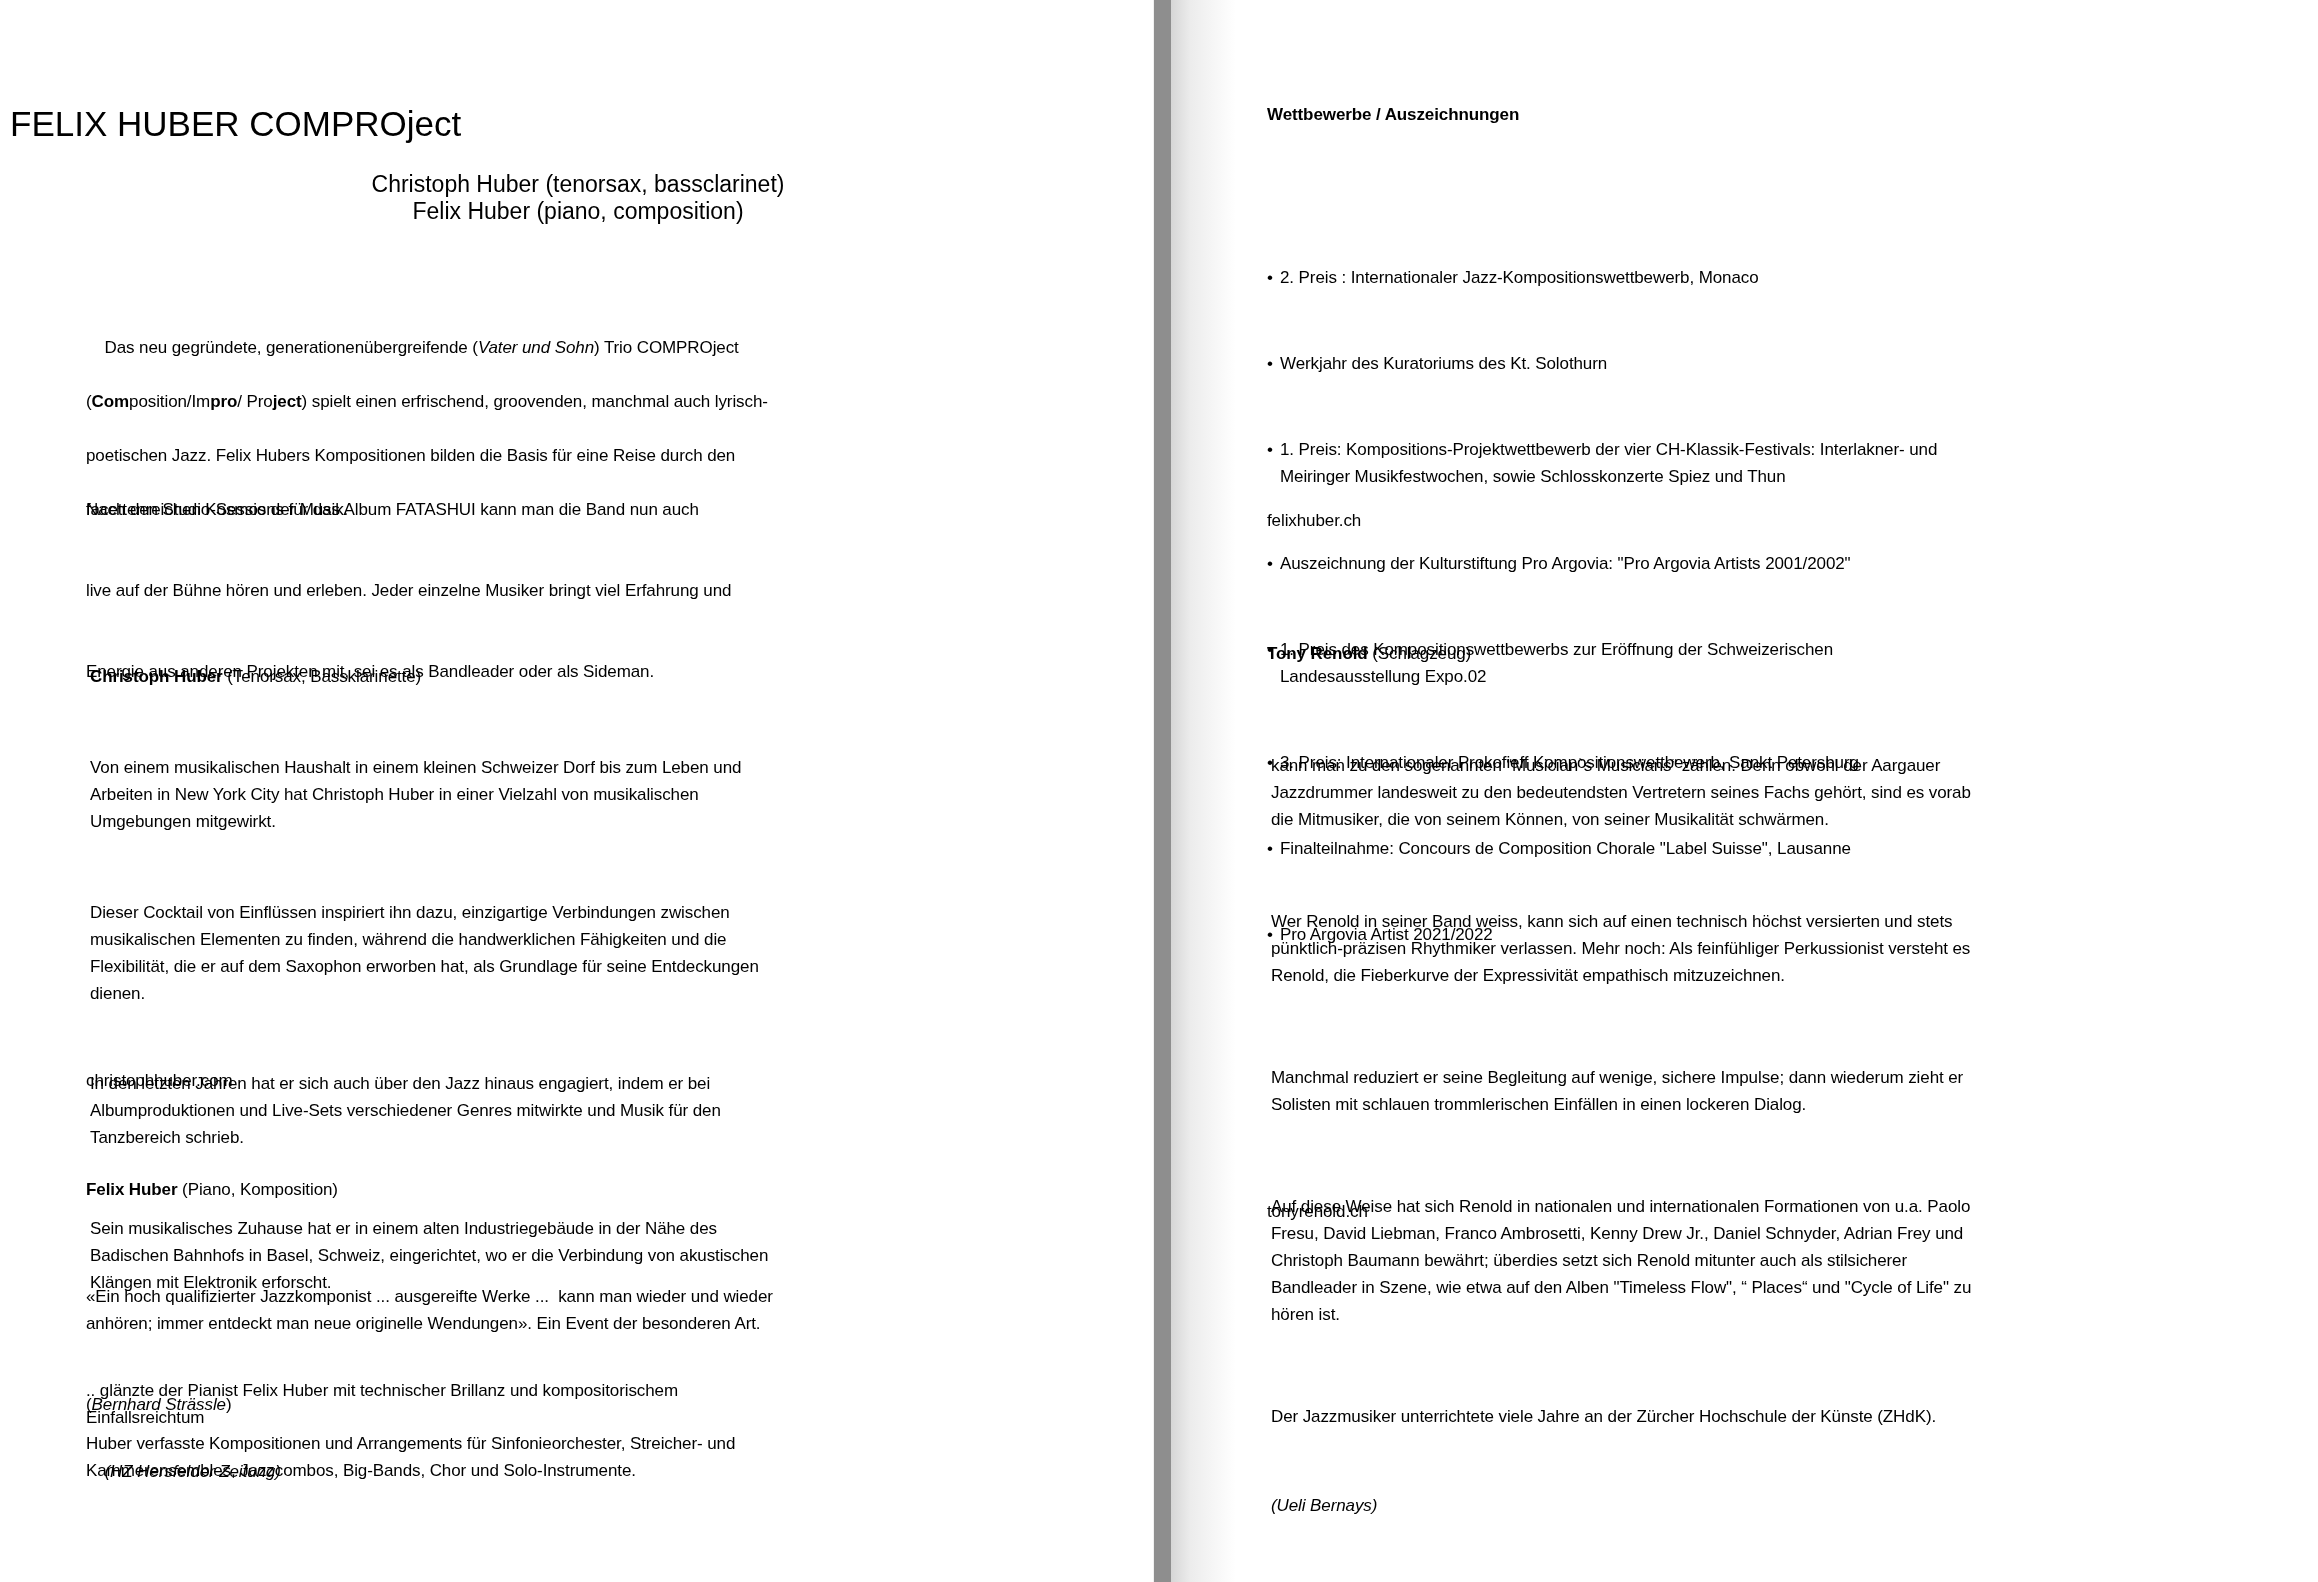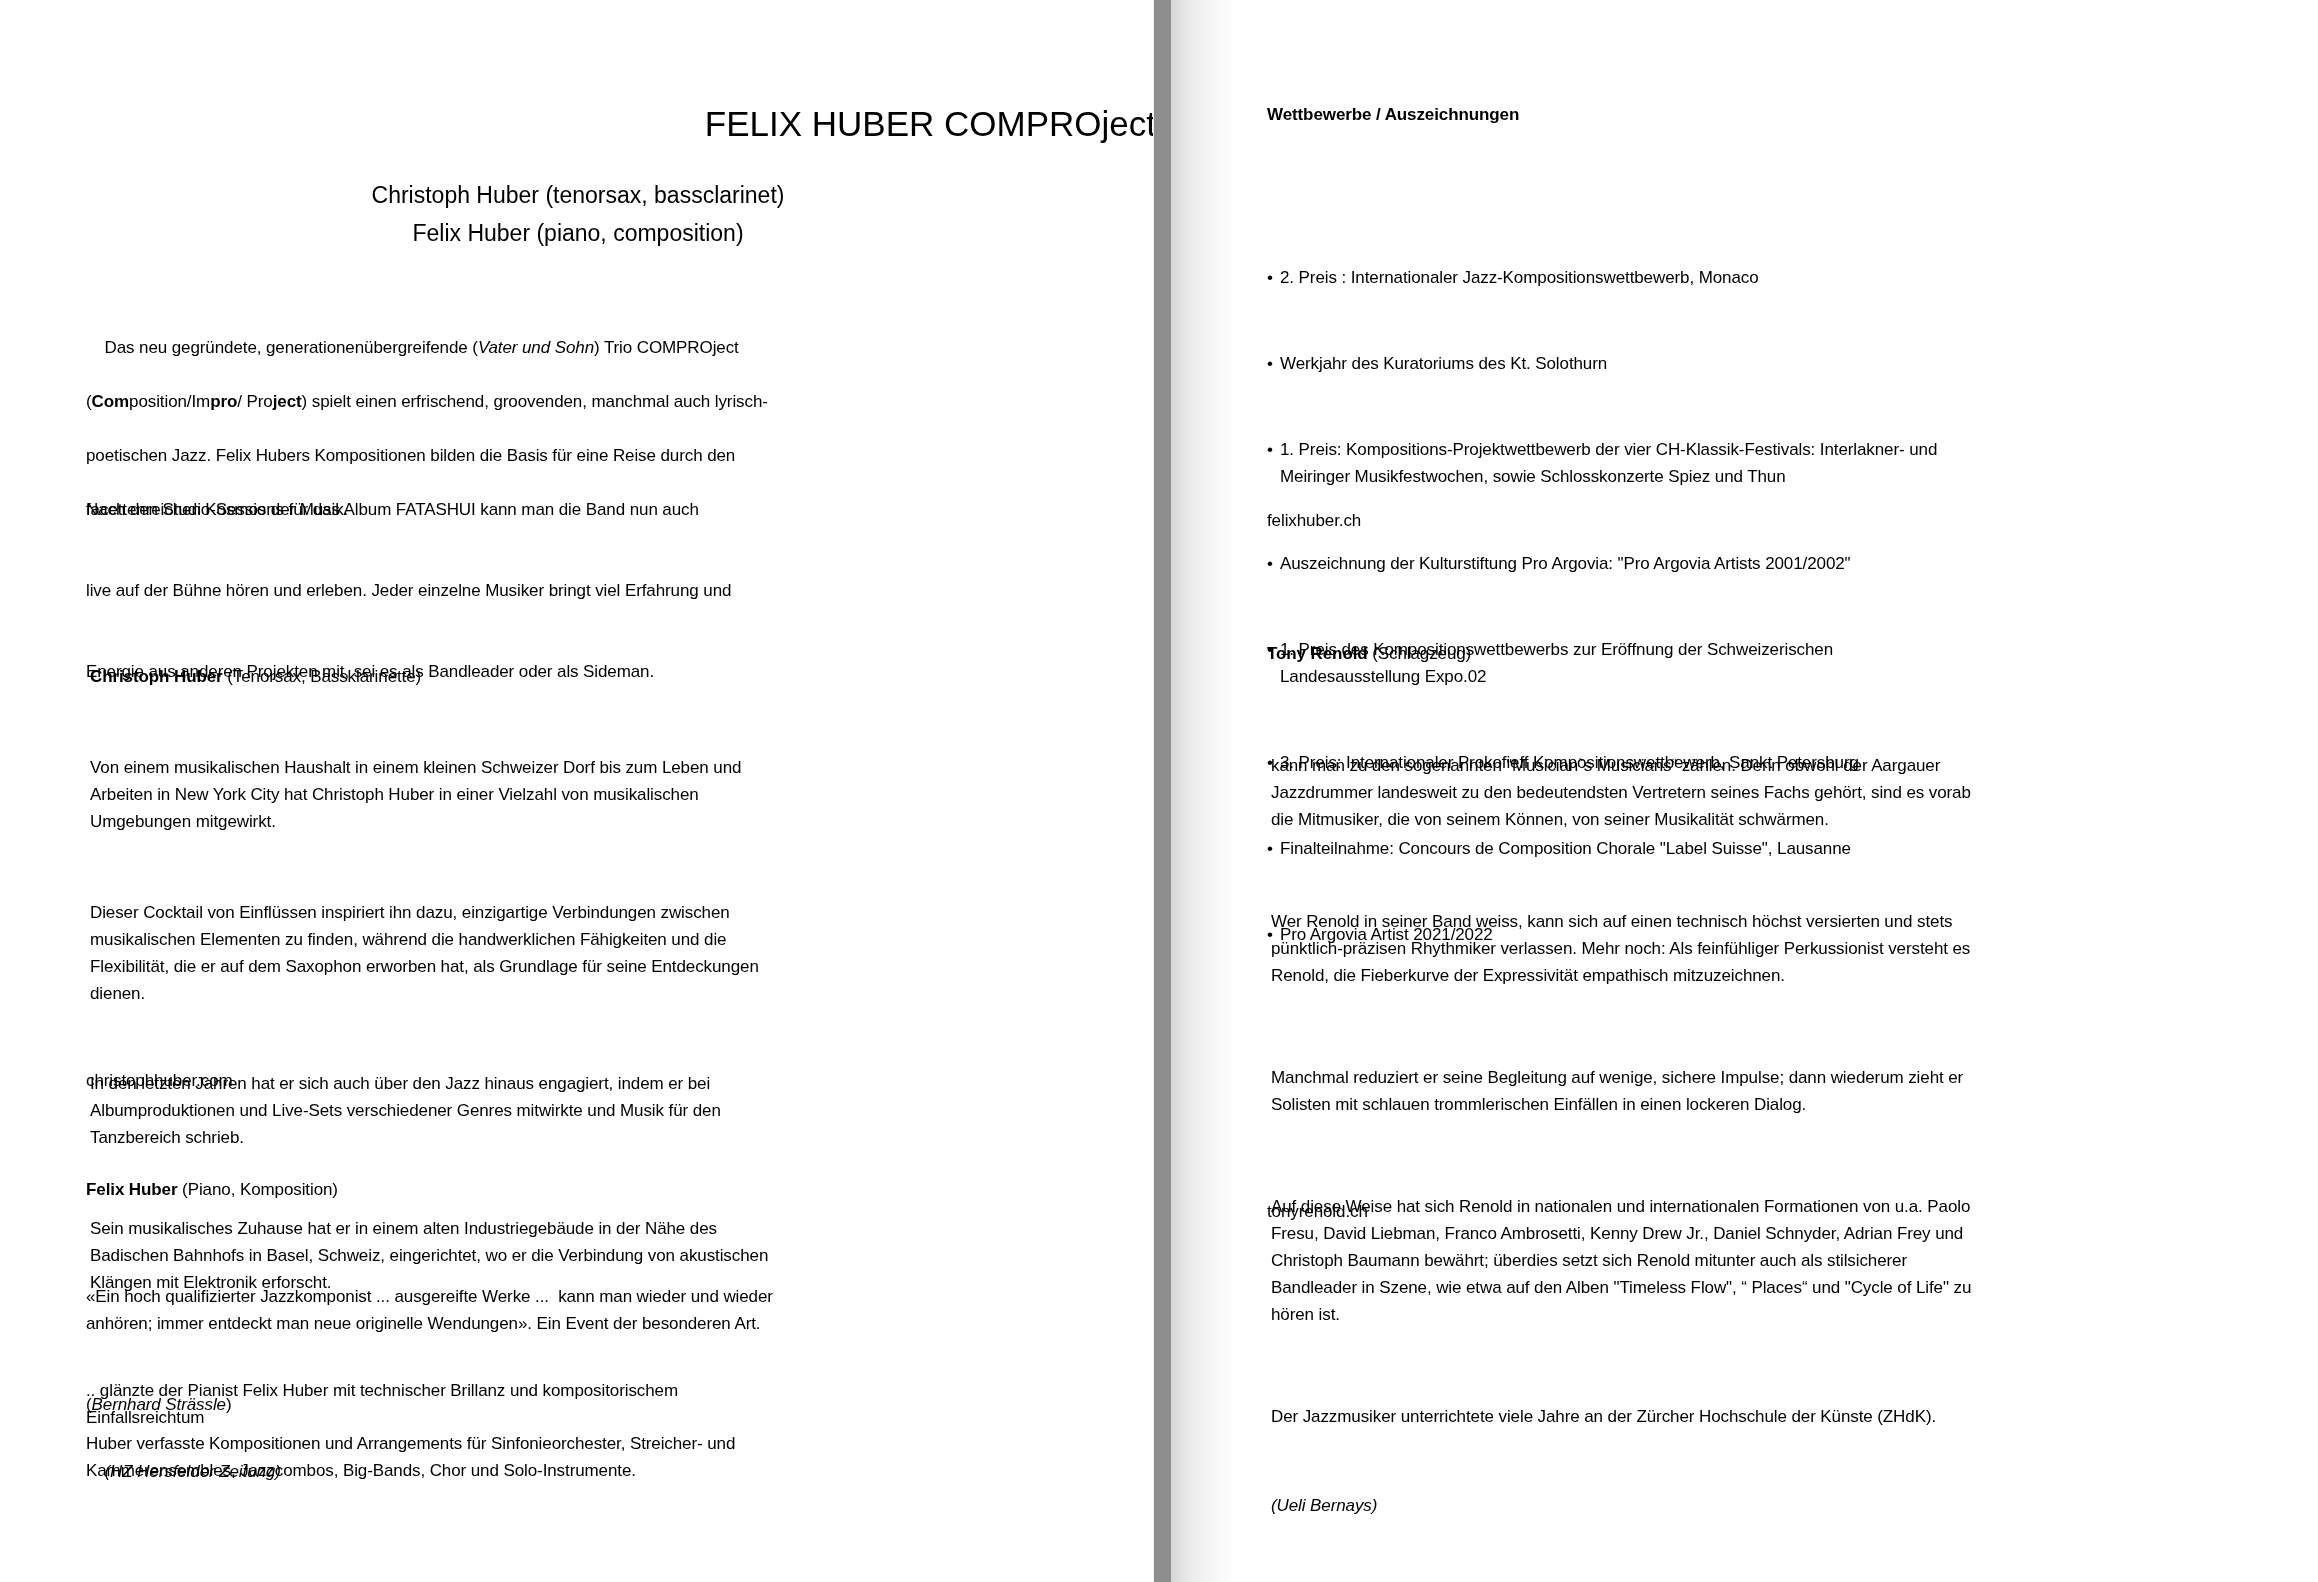--- a/index.html
+++ b/index.html
@@ -8,23 +8,23 @@
     background: #ffffff; color: #000000;
     font-family: "Liberation Sans", sans-serif;
   }
   .page-left { position: absolute; left: 0; top: 0; width: 1153px; height: 1583px; background: #ffffff; }
   .gutter { position: absolute; left: 1153px; top: 0; width: 17.5px; height: 1583px; background: #8e8e8e; border-left: 1.9px solid #f0f0f0; box-sizing: border-box; }
   .page-right { position: absolute; left: 1171px; top: 0; width: 1148px; height: 1583px;
     background: linear-gradient(to right, #d6d6d6 0px, #ececec 19.5px, #f7f7f7 45px, #ffffff 65px, #ffffff 100%); }
 
   .abs { position: absolute; }
   .txt { font-size: 17px; line-height: 27px; letter-spacing: -0.1px; white-space: pre-wrap; }
-  .title { font-size: 35px; line-height: 39px; left: 0; width: 1156px; text-align: right; top: 104px; }
+  .title { font-size: 35px; line-height: 39px; left: 0; width: 1156px; text-align: left; top: 104px; padding-left: 10px; }
   .members { left: 0; width: 1156px; text-align: center; top: 171px; font-size: 23px; line-height: 26.6px; }
-  .members div { margin: 11px; }
+  .members div { margin: 0; }
 
   .block { left: 86px; width: 1012px; }
   .rblock { left: 1267px; width: 1012px; }
   p { margin: 4px; }
   .mb { margin-bottom: 5.8px; }
   b { font-weight: bold; }
   i { font-style: italic; }
   ul.awards { list-style: none; margin: 0; padding: 0; }
   ul.awards li { position: relative; padding-left: 13px; margin-bottom: 5.2px; }
   ul.awards li .bullet { position: absolute; left: 0; top: 0; }

